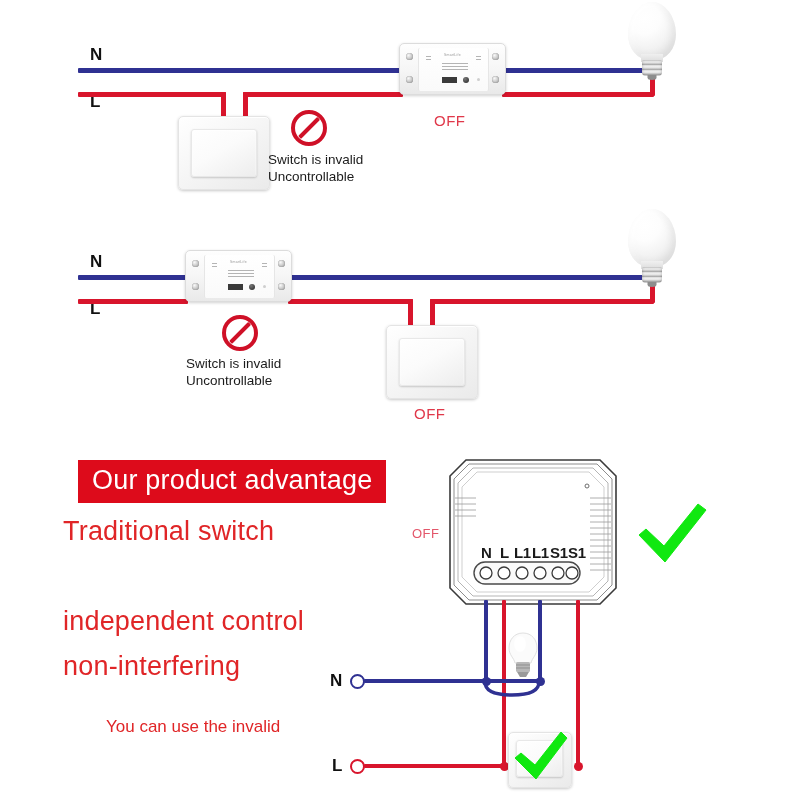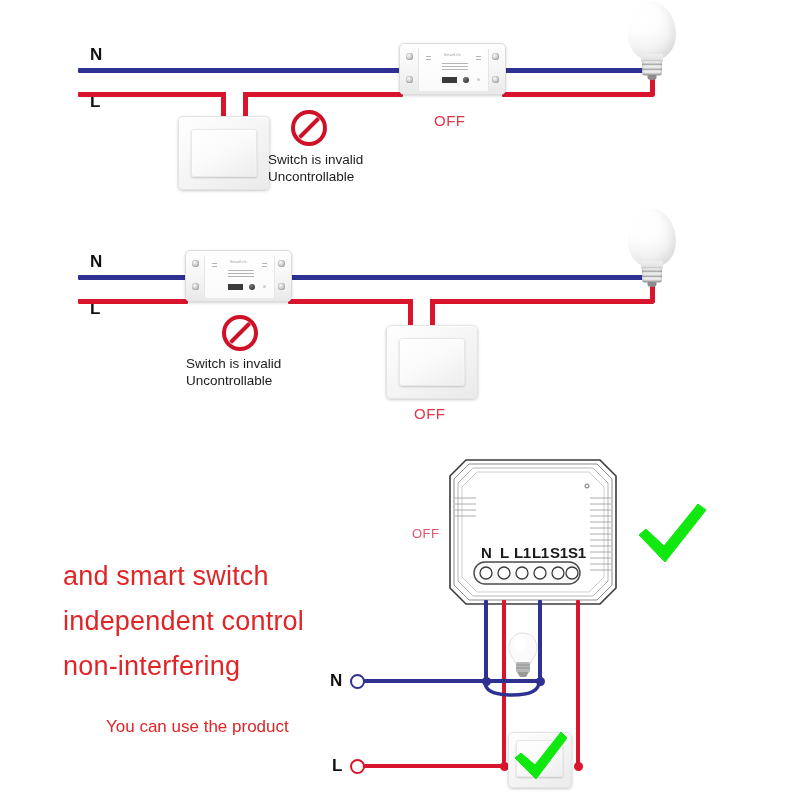--- a/index.html
+++ b/index.html
@@ -383,26 +383,27 @@
     <div class="bulb" style="left:628px;top:-6px;width:48px;height:78px;">
       <div class="glass" style="height:58px;"></div>
       <div class="neck" style="top:52px;width:22px;height:8px;"></div>
       <div class="base" style="top:58px;width:20px;height:16px;"></div>
       <div class="tip" style="top:73px;width:9px;height:5px;"></div>
     </div>
   </div>
 
   <div class="abs" style="left:0;top:440px;width:800px;height:360px;">
 
-
-    <div class="adv-line" style="left:63px;top:121px;">and smart switch</div>
+    <div class="banner" style="left:78px;top:20px;">Our product advantage</div>
+
+    <div class="adv-line" style="left:63px;top:76px;">Traditional switch</div>
     <div class="adv-line" style="left:63px;top:166px;">independent control</div>
     <div class="adv-line" style="left:63px;top:211px;">non-interfering</div>
 
-    <div class="adv-sub" style="left:106px;top:276px;">You can use the product</div>
+    <div class="adv-sub" style="left:106px;top:276px;">You can use the invalid</div>
 
     <div class="off-label small" style="left:412px;top:86px;">OFF</div>
 
     <div class="mini-module" style="left:448px;top:18px;width:170px;height:148px;">
       <svg width="170" height="148" viewBox="0 0 170 148">
 
         <polygon points="18,2 152,2 168,18 168,130 152,146 18,146 2,130 2,18" fill="#ffffff" stroke="#3a3a3a" stroke-width="1.6"></polygon>
         <polygon points="21,6 149,6 164,21 164,127 149,142 21,142 6,127 6,21" fill="none" stroke="#8d8d8d" stroke-width="1"></polygon>
         <polygon points="25,10 145,10 160,25 160,123 145,138 25,138 10,123 10,25" fill="none" stroke="#b5b5b5" stroke-width="1"></polygon>
         <polygon points="29,14 141,14 156,29 156,119 141,134 29,134 14,119 14,29" fill="none" stroke="#cfcfcf" stroke-width="1"></polygon>

